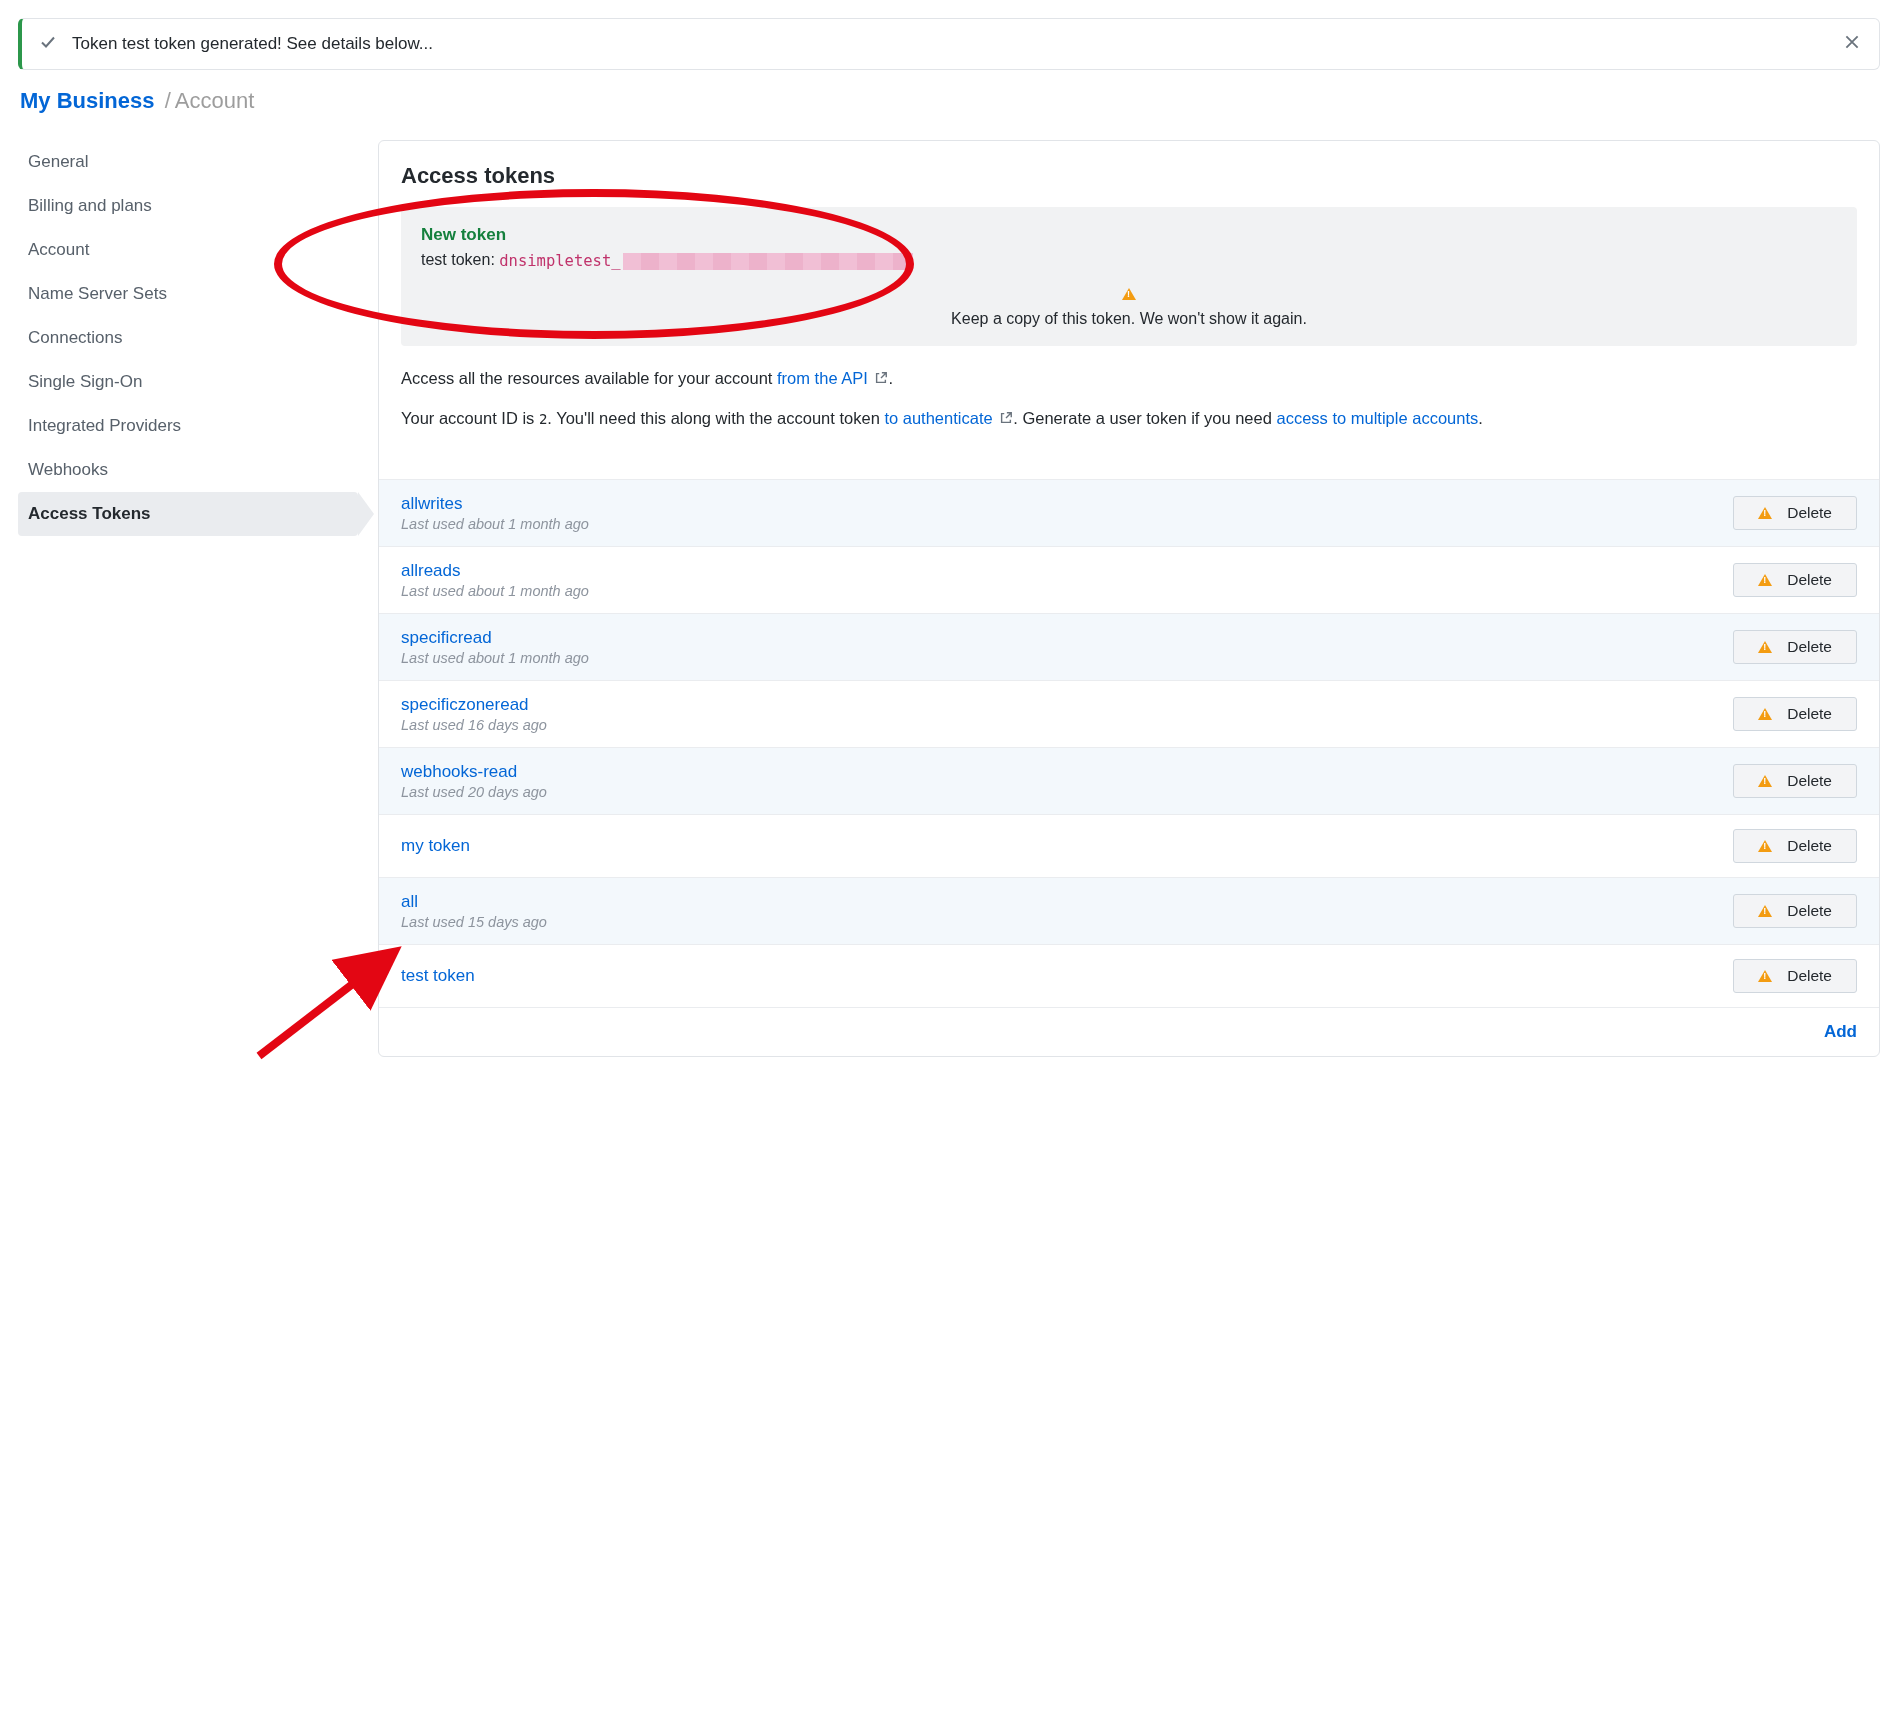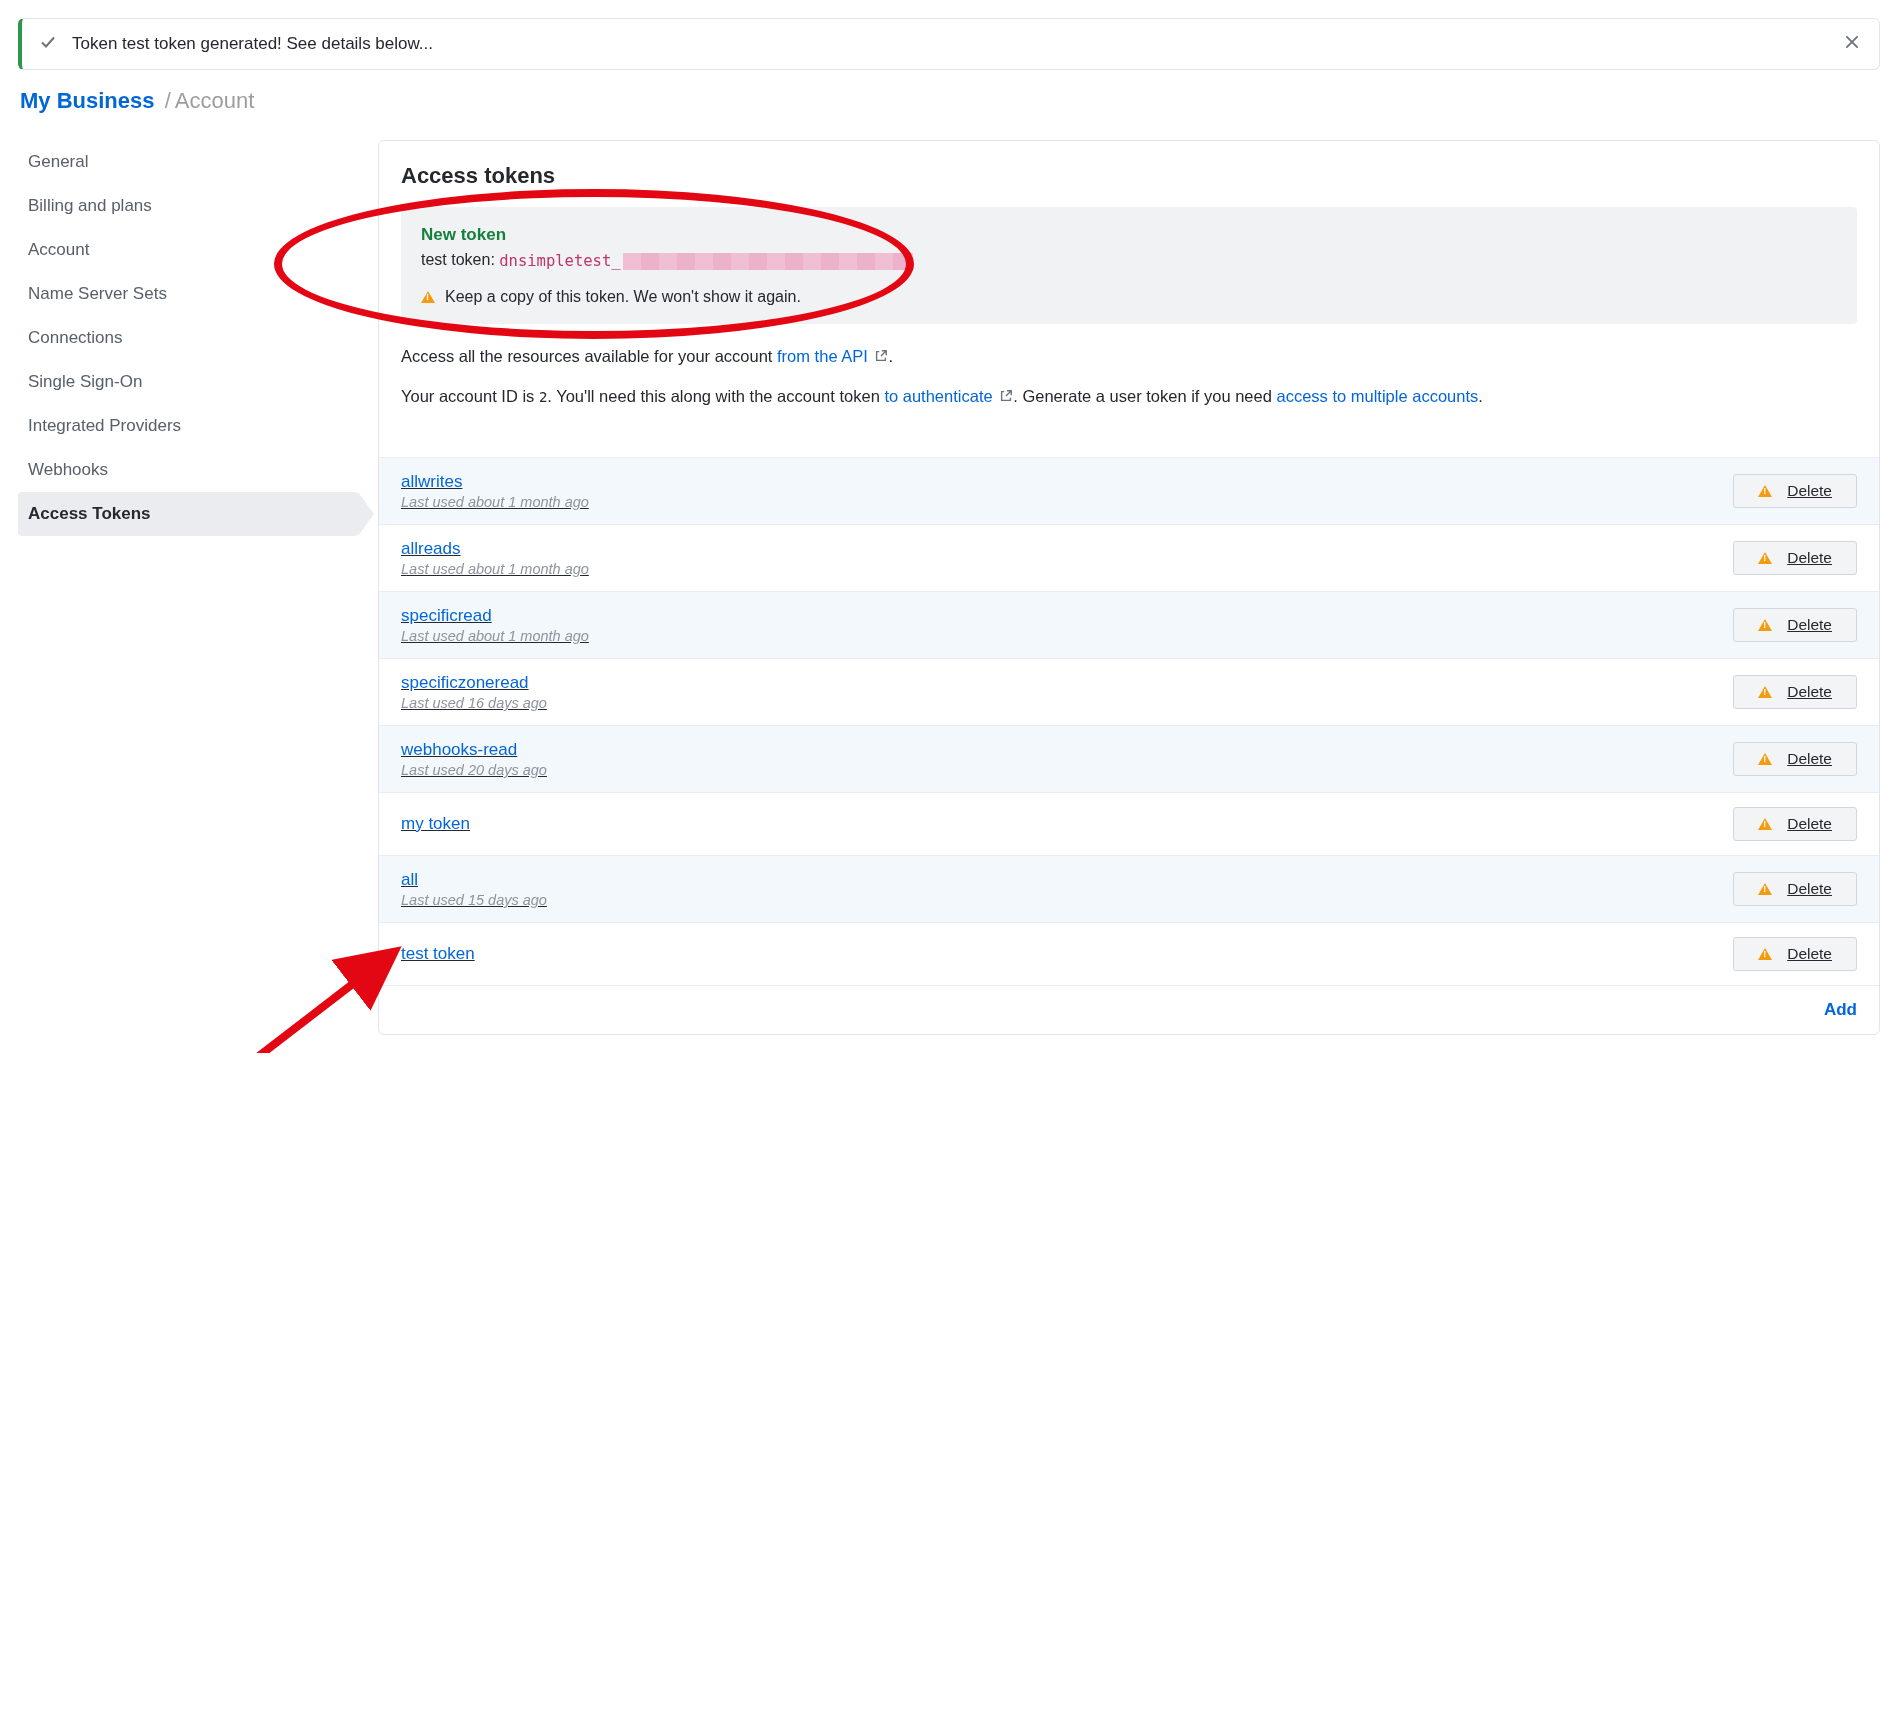--- a/index.html
+++ b/index.html
@@ -94,36 +94,36 @@
     font-size: 15.5px;
   }
   .token-prefix { color: #c0336b; }
   .token-redacted {
     display: inline-block;
     width: 290px; height: 17px;
     background: repeating-linear-gradient(90deg, #f1bfd5 0 18px, #edb2cb 18px 36px);
     vertical-align: middle;
     margin-left: 2px;
   }
-  .token-warning { display: flex; align-items: center; gap: 10px; color: #24292e; font-size: 16px; }
+  .token-warning { display: flex; align-items: center; gap: 10px; color: #24292e; font-size: 16px; flex-direction: column; }
 
   
   .desc { font-size: 16.5px; line-height: 1.55; margin-bottom: 14px; }
   .desc a { color: #0366d6; text-decoration: none; }
   .desc code { font-family: "SFMono-Regular", Menlo, monospace; font-size: 14px; }
 
   
   .ext-icon {
     display: inline-block;
     vertical-align: -1px;
     margin-left: 2px;
   }
 
   
-  .token-list { border-top: 1px solid #eaecef; margin-top: 10px; text-decoration: underline; }
+  .token-list { border-top: 1px solid #eaecef; margin-top: 10px; }
   .token-row {
     display: flex;
     justify-content: space-between;
     align-items: center;
     padding: 14px 22px;
     border-bottom: 1px solid #eaecef;
   }
   .token-row:nth-child(odd) { background: #f3f8fc; }
   .token-row:nth-child(even) { background: #fff; }
   .token-row .token-name { color: #0366d6; font-size: 17px; font-weight: 500; }

